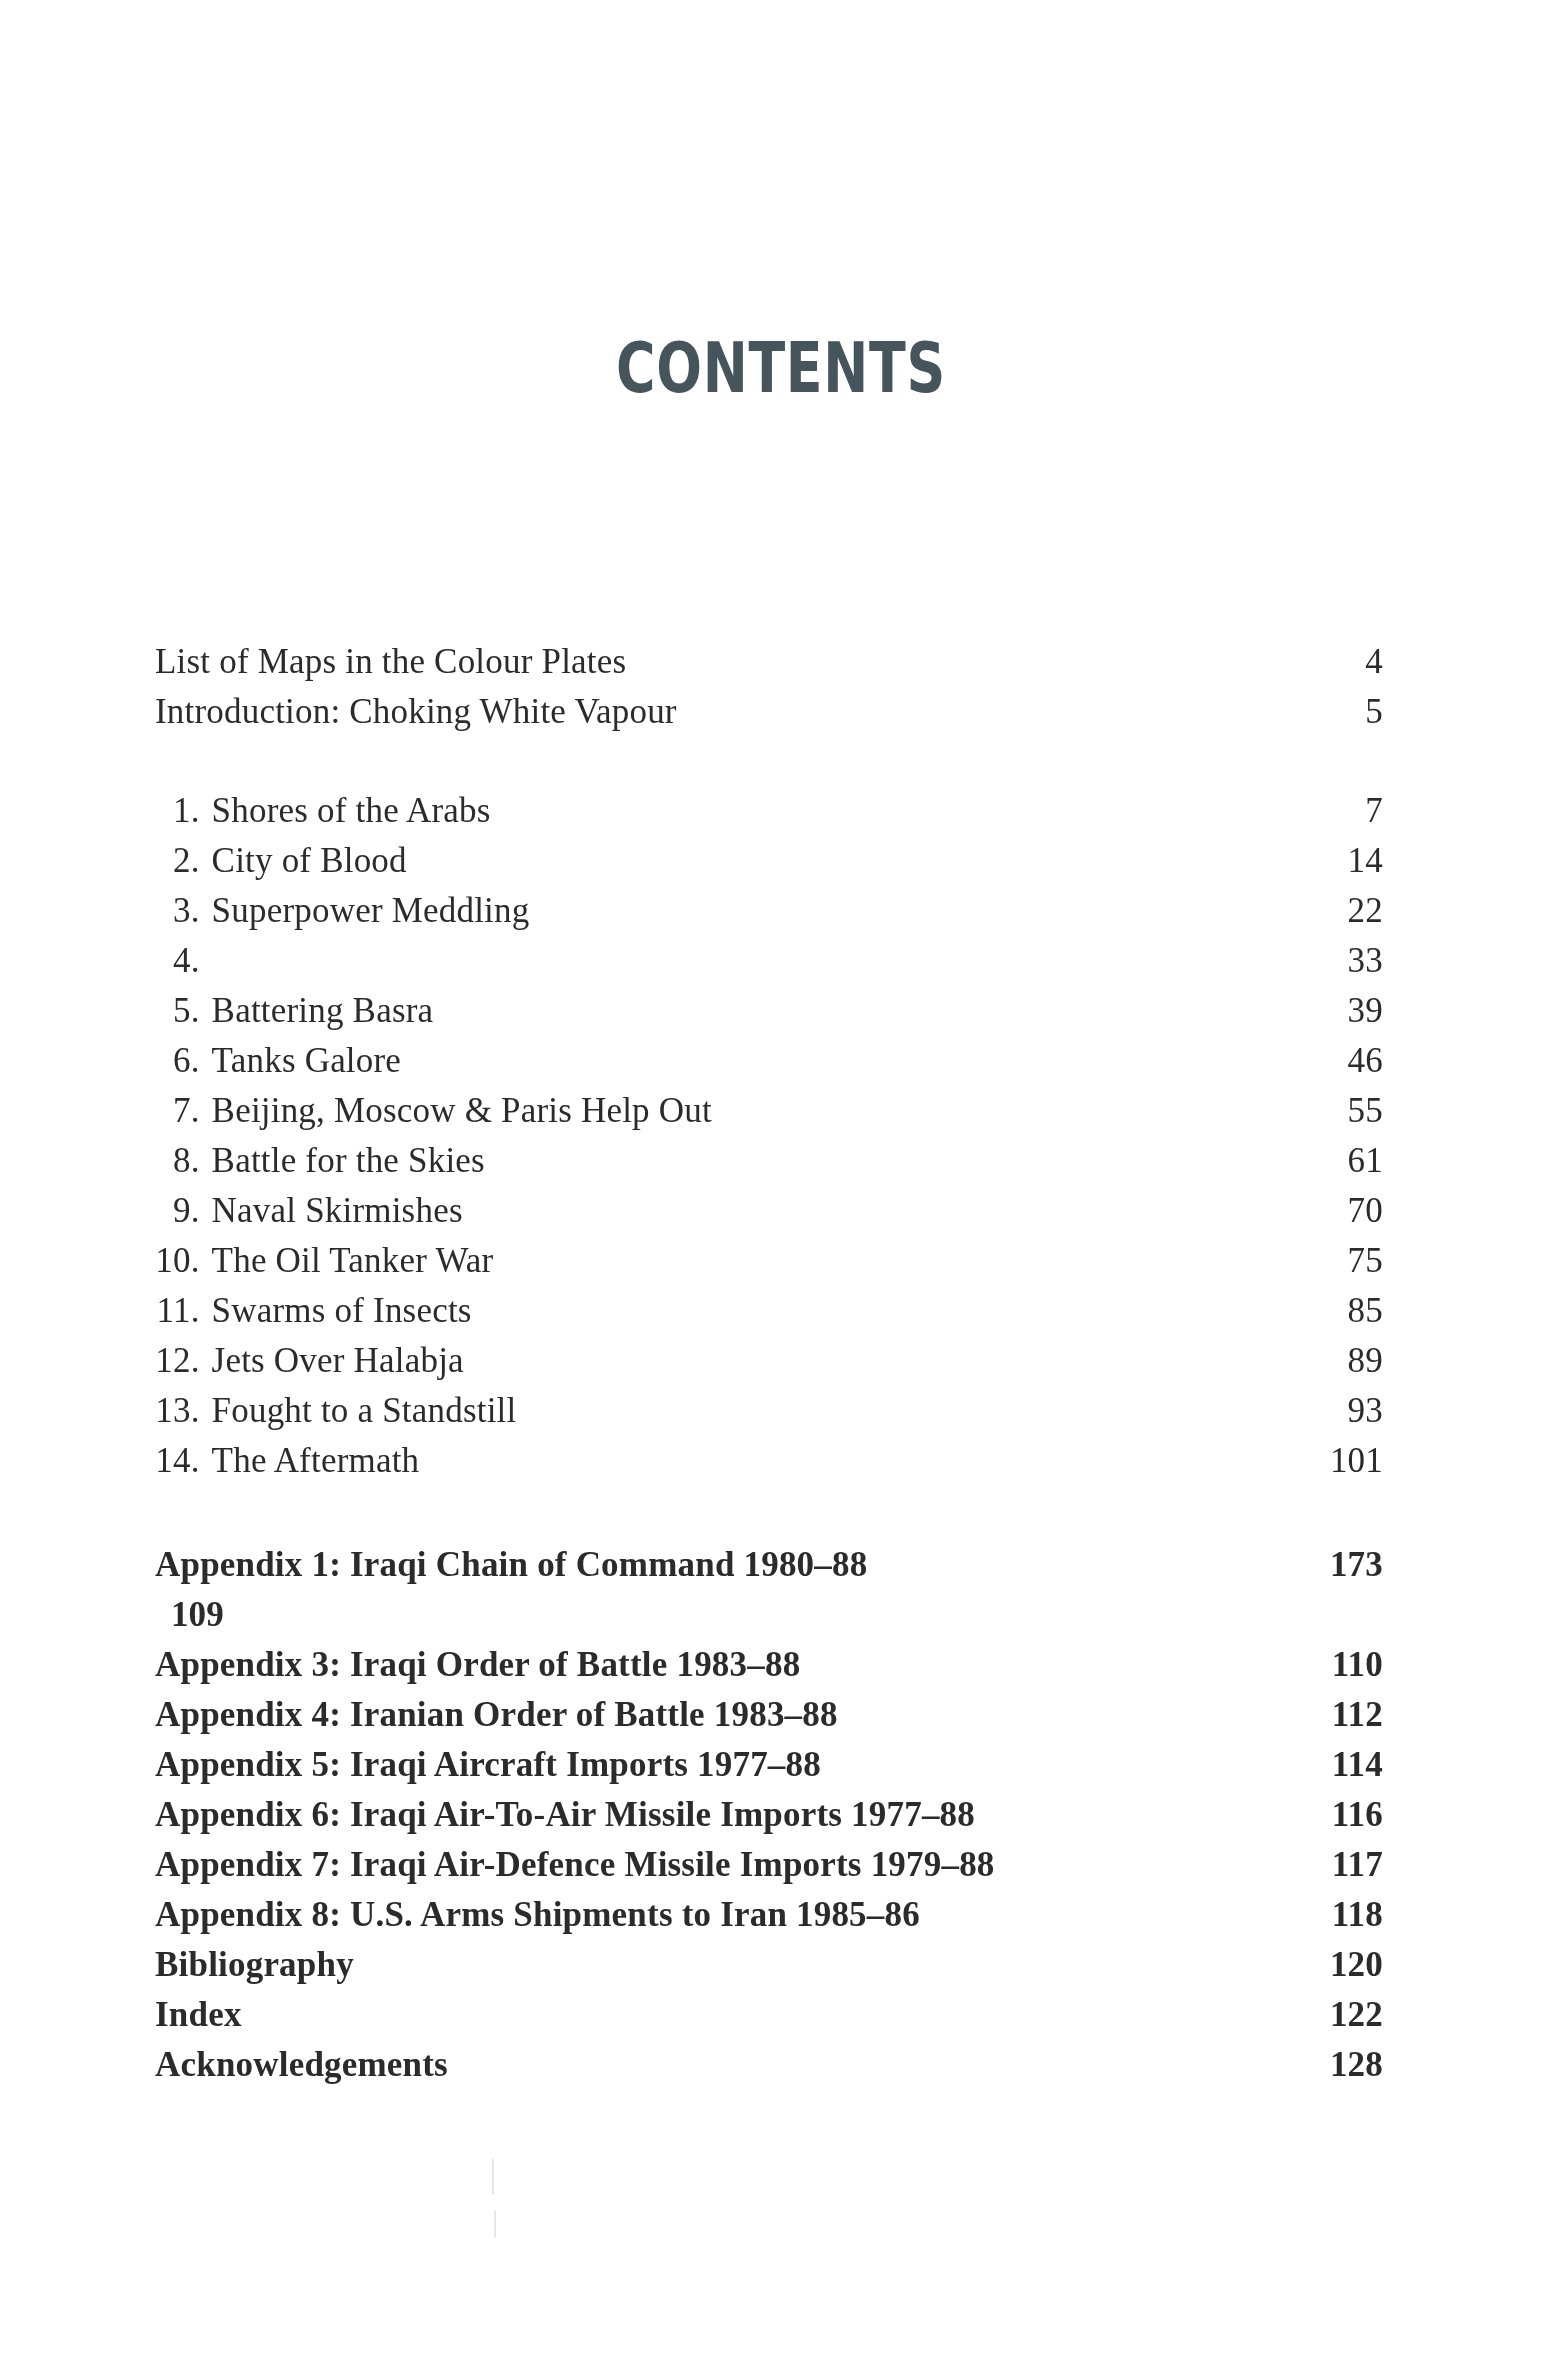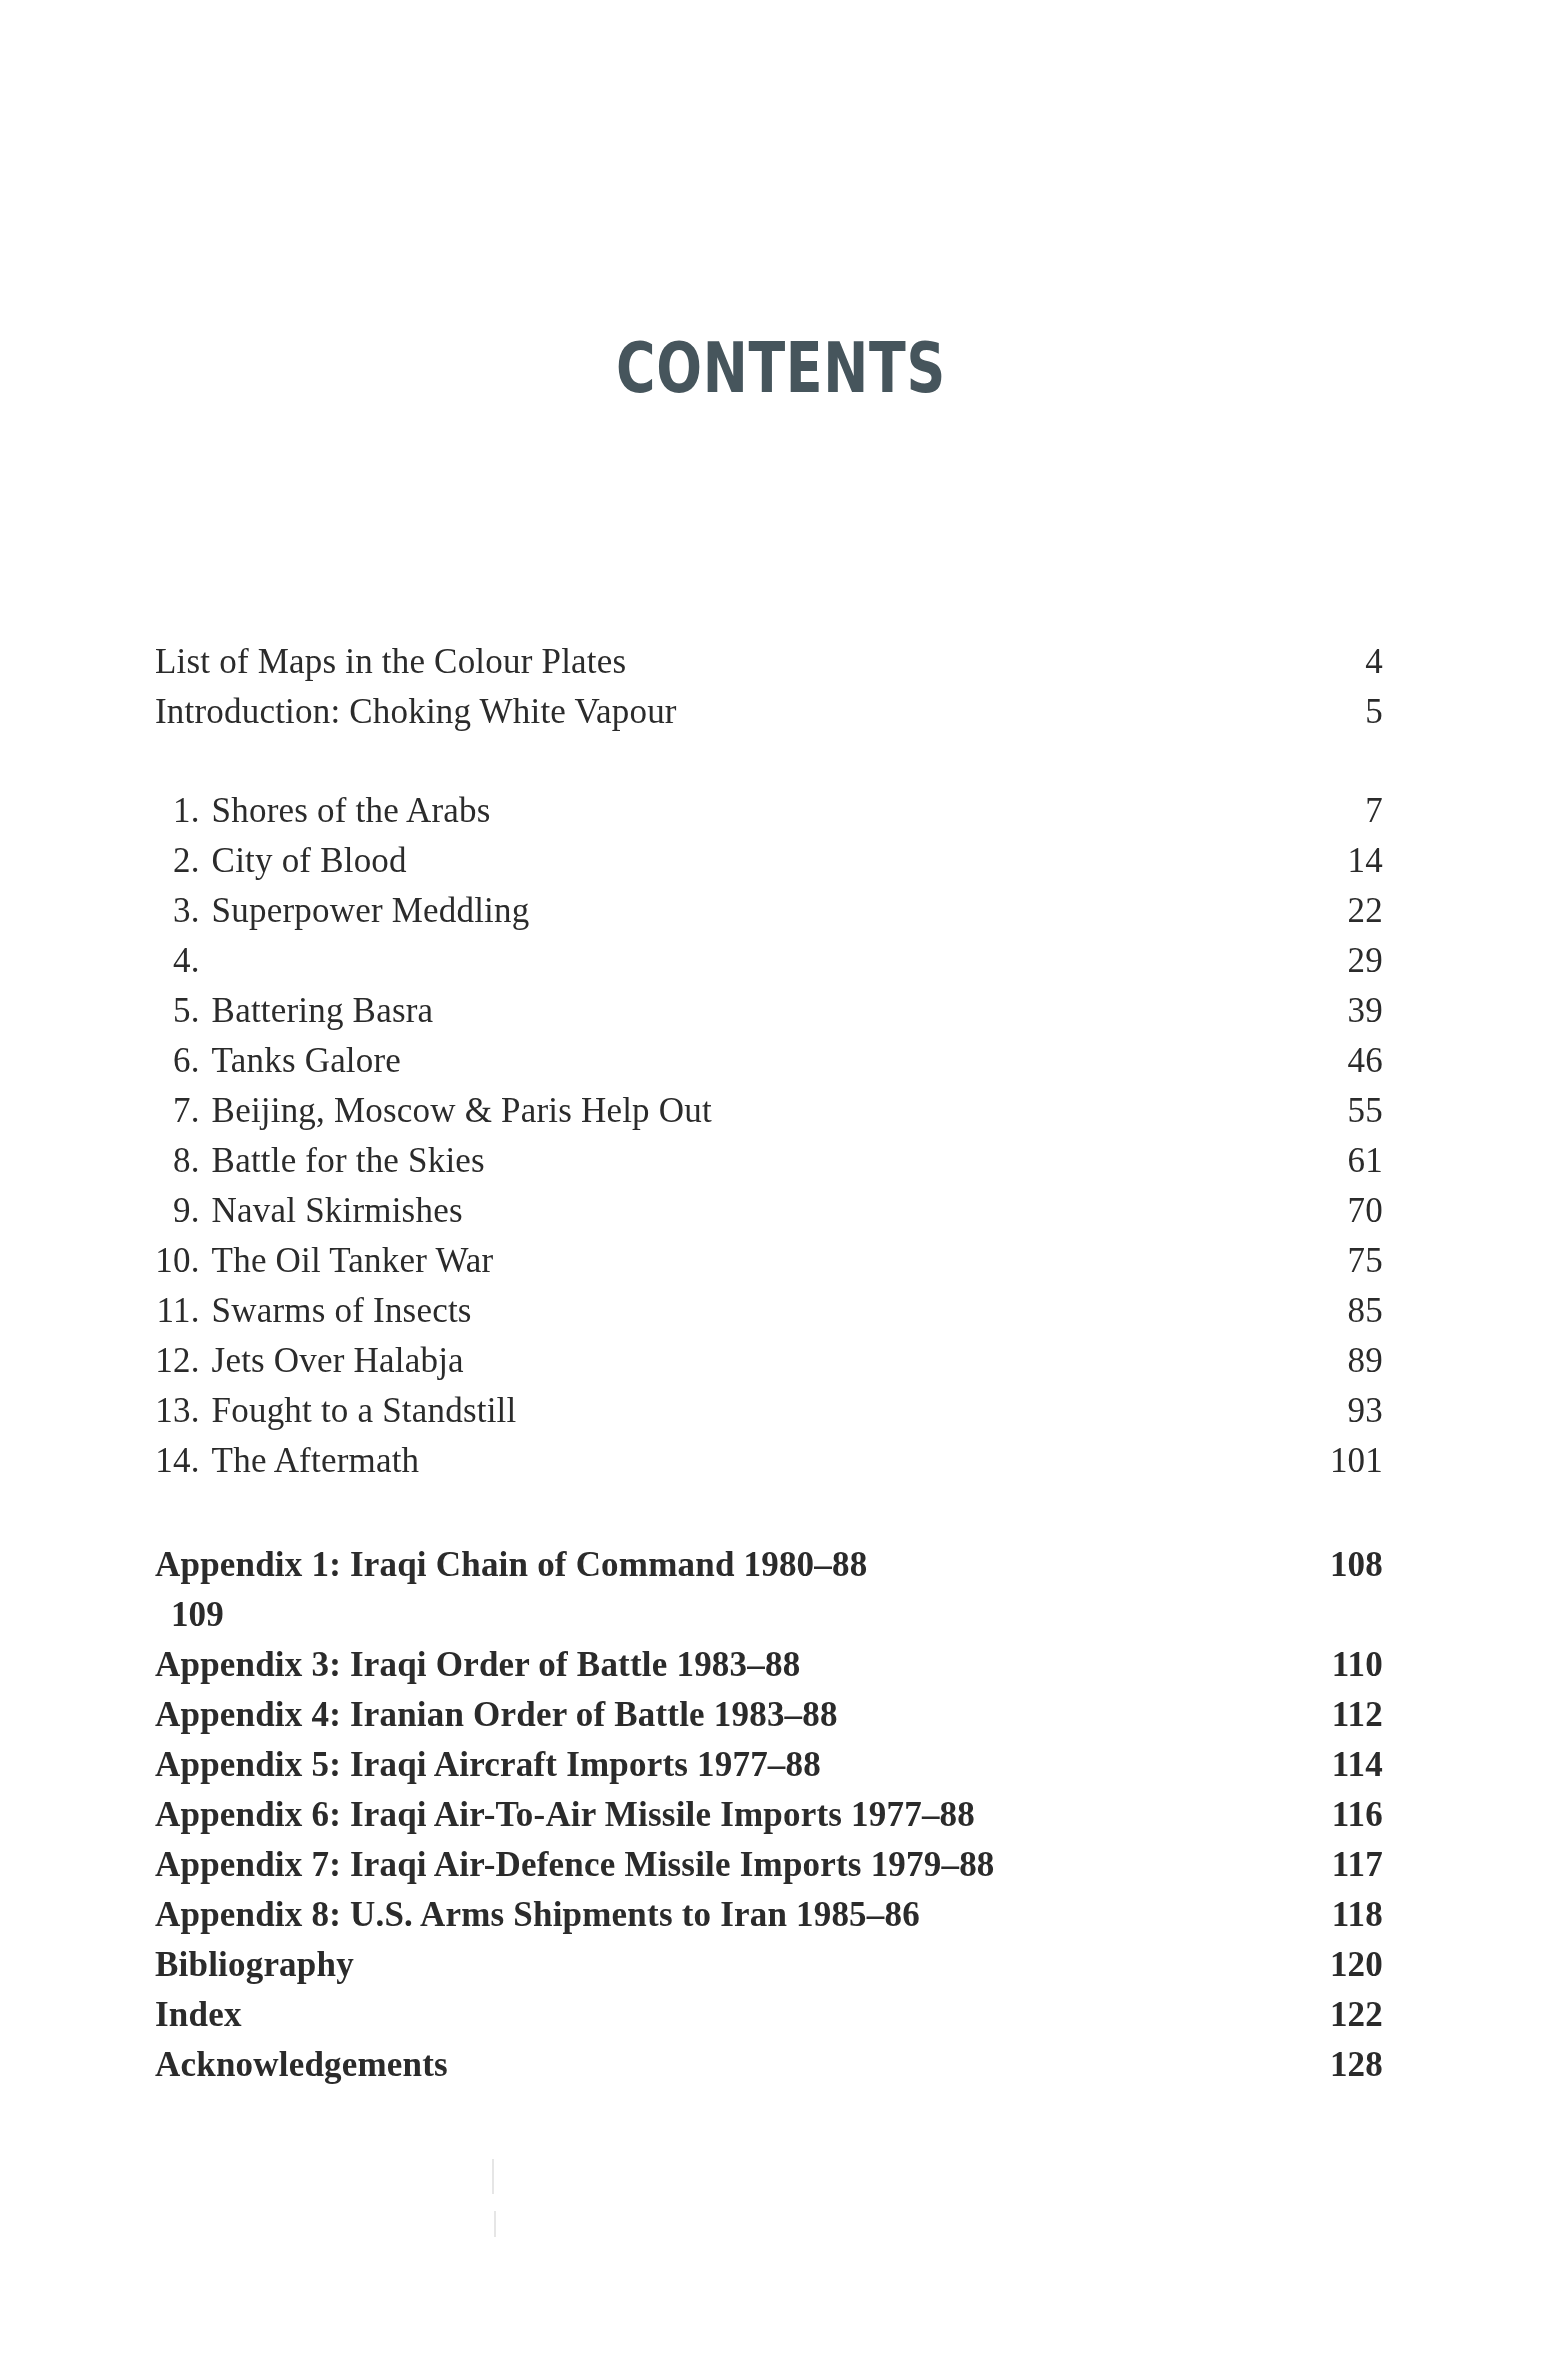--- a/index.html
+++ b/index.html
@@ -104,21 +104,21 @@
     <span class="label">
         <span class="num">3.</span>
         <span>Superpower Meddling</span>
       </span>
     <span class="page">22</span>
   </div>
   <div class="toc-row chapter-row">
     <span class="label">
         <span class="num">4.</span>
       </span>
-    <span class="page">29</span>
+    <span class="page">33</span>
   </div>
   <div class="toc-row chapter-row">
     <span class="label">
         <span class="num">5.</span>
         <span>Battering Basra</span>
       </span>
     <span class="page">39</span>
   </div>
   <div class="toc-row chapter-row">
     <span class="label">
@@ -181,21 +181,21 @@
         <span class="num">14.</span>
         <span>The Aftermath</span>
       </span>
     <span class="page">101</span>
   </div>
 </div>
 
 <div class="toc" id="group-appendices">
   <div class="toc-row">
     <span class="label">Appendix 1: Iraqi Chain of Command 1980–88</span>
-    <span class="page">108</span>
+    <span class="page">173</span>
   </div>
   <div class="toc-row">
     <span class="page">109</span>
   </div>
   <div class="toc-row">
     <span class="label">Appendix 3: Iraqi Order of Battle 1983–88</span>
     <span class="page">110</span>
   </div>
   <div class="toc-row">
     <span class="label">Appendix 4: Iranian Order of Battle 1983–88</span>

